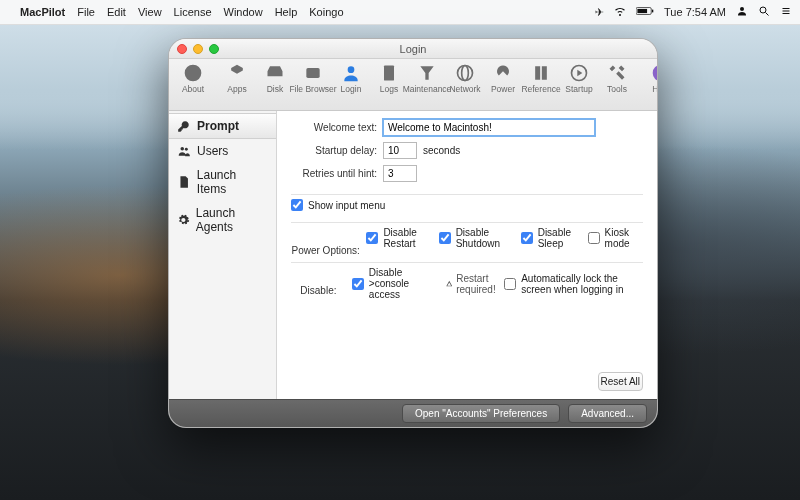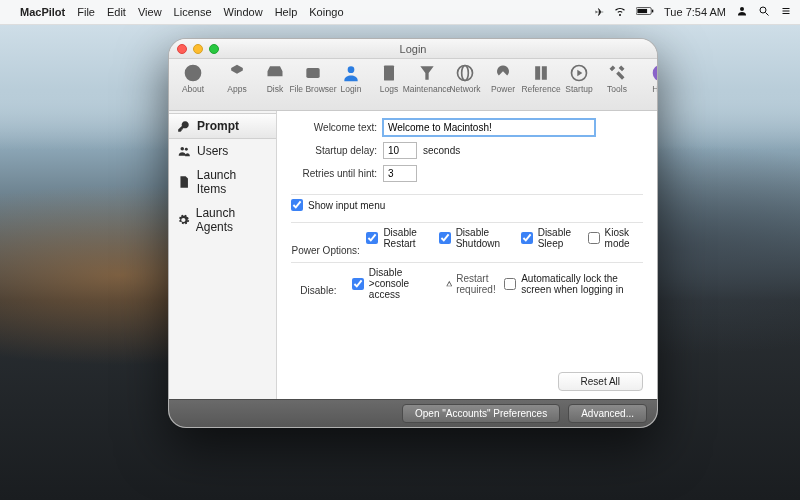--- a/index.html
+++ b/index.html
@@ -68,21 +68,21 @@
 .check { display:flex; align-items:center; gap:5px; margin-bottom:5px; }
 .check input[type=checkbox]{ accent-color:#3b82f6; width:12px; height:12px;}
 .section { border-top:1px solid #e3e3e3; margin-top:6px; padding-top:4px; }
 .grplabel { width:86px; text-align:center; color:#333; display:inline-block;margin-top:18px;}
 .grpcol { display:inline-flex; flex-direction:row; gap:4px; vertical-align:top; margin-left:6px;}
 .secrow { display:flex; align-items:flex-start; }
 .warn { display:inline-flex; align-items:center; gap:4px; margin-left:12px; color:#555;}
 .warn svg { width:11px; height:11px; fill:#555;}
 .reset { margin-top:auto; align-self:flex-end; }
 .macbtn { background:linear-gradient(#ffffff,#f0f0f0); border:1px solid #c7c7c7; border-radius:4px;
-  padding:3px 22px; font-size:10px; color:#222; cursor:default;}
+  padding:3px 2px; font-size:10px; color:#222; cursor:default;}
 .footer { height:28px; background:linear-gradient(#6a6a6a,#575757); border-top:1px solid #4c4c4c;
   display:flex; align-items:center; justify-content:flex-end; gap:8px; padding:0 10px;}
 .footer .macbtn { background:linear-gradient(#8a8a8a,#6c6c6c); border-color:#4b4b4b; color:#fff;
   padding:3px 12px;}
 </style>
 </head>
 <body>
 
 <div class="mountain"></div>
 

